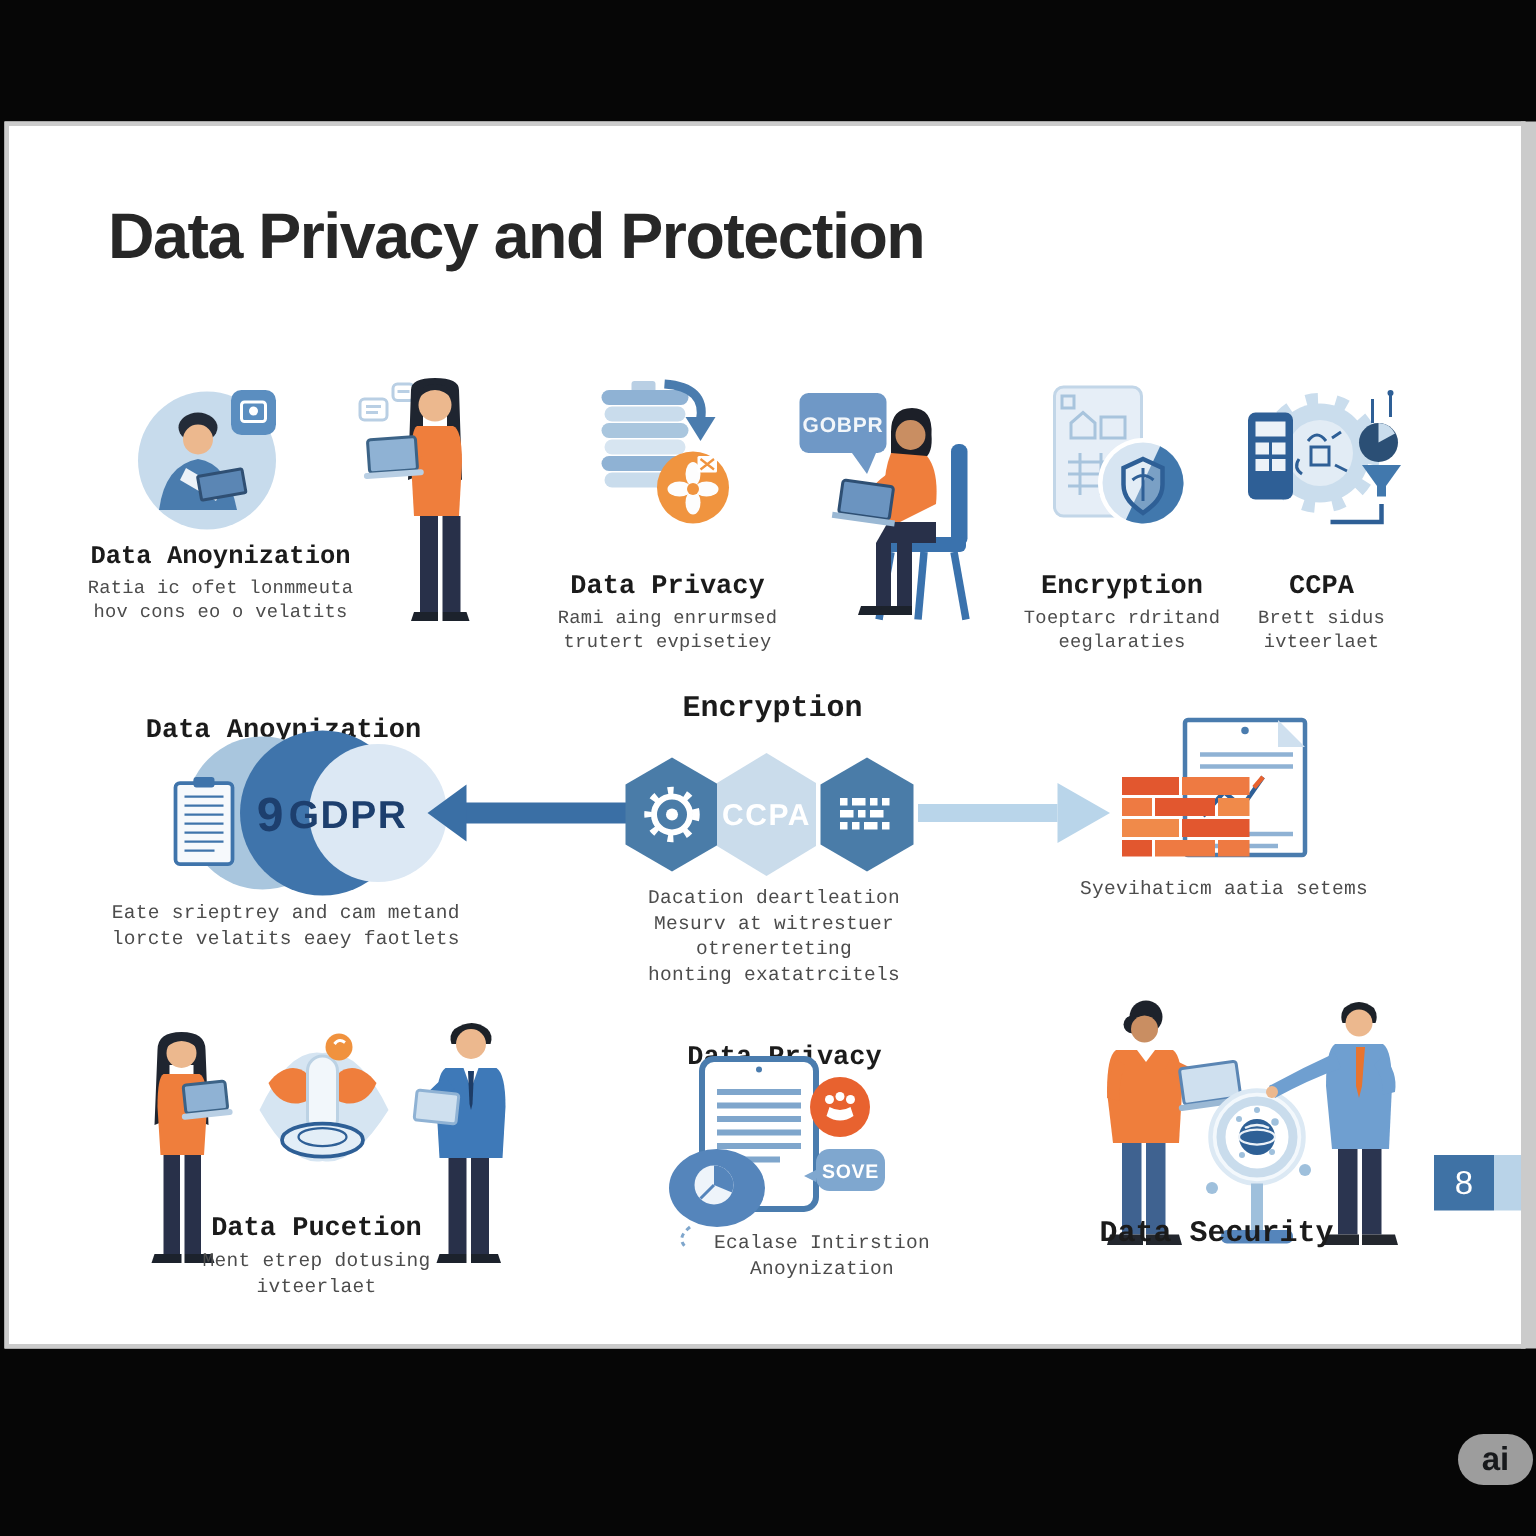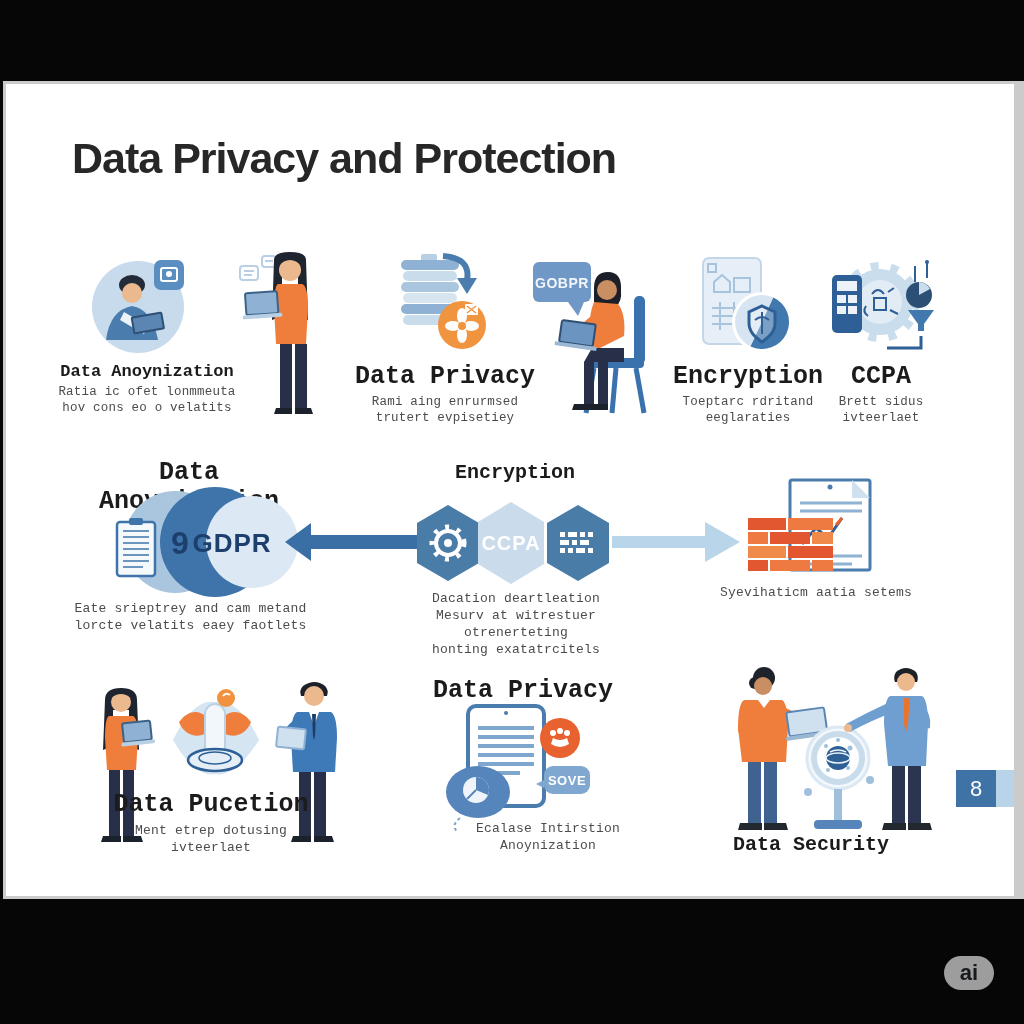--- a/index.html
+++ b/index.html
@@ -5,34 +5,34 @@
   html,body{margin:0;padding:0;}
   body{width:1024px;height:1024px;background:#060606;position:relative;overflow:hidden;
        font-family:"Liberation Sans", sans-serif;}
   .abs{position:absolute;}
   #slide{left:3px;top:81px;width:1008px;height:812px;background:#ffffff;
          border:3px solid #cbcbcb;}
   #right-gutter{left:1014px;top:81px;width:10px;height:818px;background:#cbcbcb;}
   #title{left:72px;top:134px;font-size:43px;font-weight:bold;color:#272727;letter-spacing:-1px;}
   .lbl{position:absolute;text-align:center;font-family:Liberation Mono, monospace;}
   .lbl-main{font-weight:bold;font-size:17px;color:#1b1b1b;margin-bottom:3px;letter-spacing:0;}
-  .lbl-main.md{font-size:25px;}
+  .lbl-main.md{font-size:18px;margin-top:19px;}
   .lbl-main.bg{font-size:20px;}
   .lbl-sub{font-size:12.5px;color:#4c4c4c;line-height:16px;letter-spacing:.2px;}
   .lbl-sub.md{font-size:13px;line-height:17px;}
   svg text{font-family:"Liberation Sans", sans-serif;}
   .venn-num{font-size:32px;font-weight:bold;fill:#1d3f6e;}
   .venn-gdpr{font-size:26px;font-weight:600;fill:#1d3f6e;letter-spacing:1px;}
   .hex-txt{font-size:20px;font-weight:bold;fill:#ffffff;letter-spacing:1px;}
   .bub-txt{font-size:14px;font-weight:bold;fill:#f2f6fa;letter-spacing:.5px;}
   .sove-txt{font-size:13px;font-weight:bold;fill:#ffffff;letter-spacing:.5px;}
   #page-badge{left:956px;top:770px;width:40px;height:37px;background:#3f72a5;color:#fff;
               font-size:22px;display:flex;align-items:center;justify-content:center;}
   #page-badge-tail{left:996px;top:770px;width:18px;height:37px;background:#b9d3e8;}
-  #ai-pill{left:944px;top:956px;width:50px;height:34px;border-radius:17px;background:#9d9d9d;
+  #ai-pill{left:972px;top:956px;width:50px;height:34px;border-radius:17px;background:#9d9d9d;
            color:#17191c;font-size:22px;font-weight:bold;display:flex;align-items:center;justify-content:center;}
 </style>
 </head>
 <body>
 
 <div id="slide" class="abs"></div>
 <div id="right-gutter" class="abs"></div>
 
 <div id="title" class="abs">Data Privacy and Protection</div>
 
@@ -446,20 +446,20 @@
     <path d="M190,40 Q168,50 146,62 L150,70 Q172,58 194,50 Z" fill="#6f9fd0"></path>
     <circle cx="148" cy="66" r="4" fill="#ecb88e"></circle>
     <path d="M222,42 Q232,52 230,66 L222,68 Q222,56 216,48 Z" fill="#6f9fd0"></path>
     <rect x="192" y="104" width="13" height="57" fill="#2b3550"></rect>
     <rect x="208" y="104" width="13" height="57" fill="#2b3550"></rect>
     <path d="M184,161 h22 v7 h-24 Z" fill="#23272e"></path>
     <path d="M208,161 h22 l2,7 h-24 Z" fill="#23272e"></path>
   </g>
 </svg>
 
-<div class="lbl" style="left:711px;top:833px;width:200px">
+<div class="lbl" style="left:711px;top:811px;width:200px">
   <div class="lbl-main bg">Data Security</div>
 </div>
 
 <div id="page-badge" class="abs">8</div>
 <div id="page-badge-tail" class="abs"></div>
 
 <div id="ai-pill" class="abs">ai</div>
 
 </body></html>

